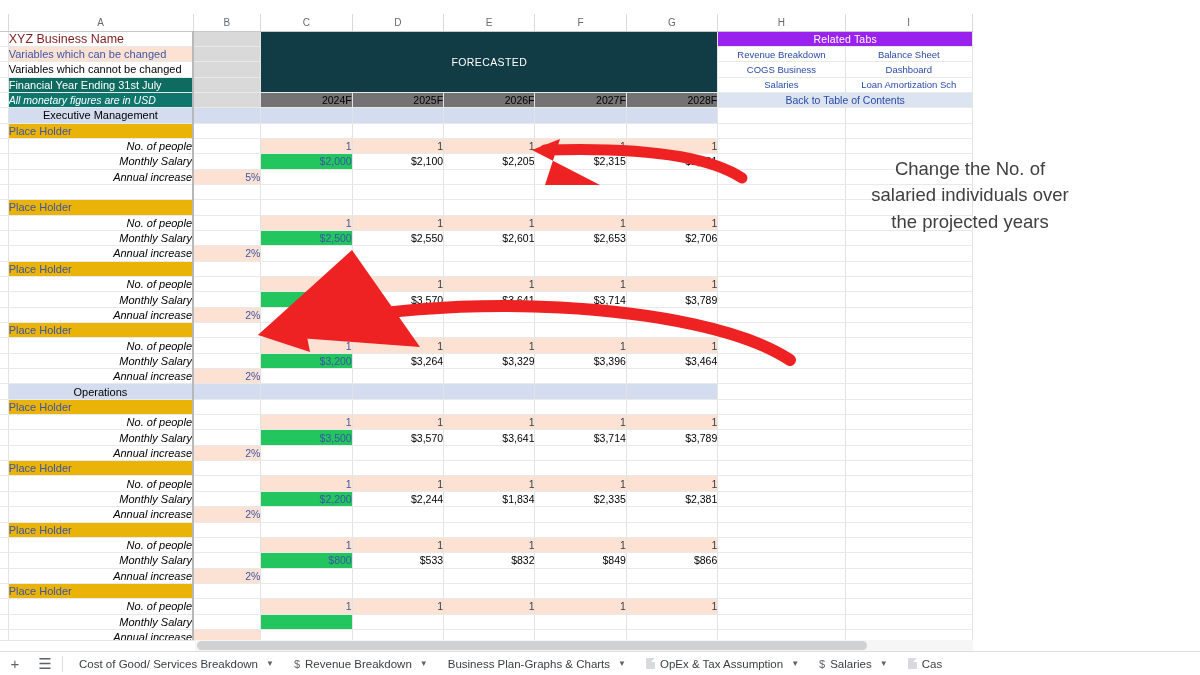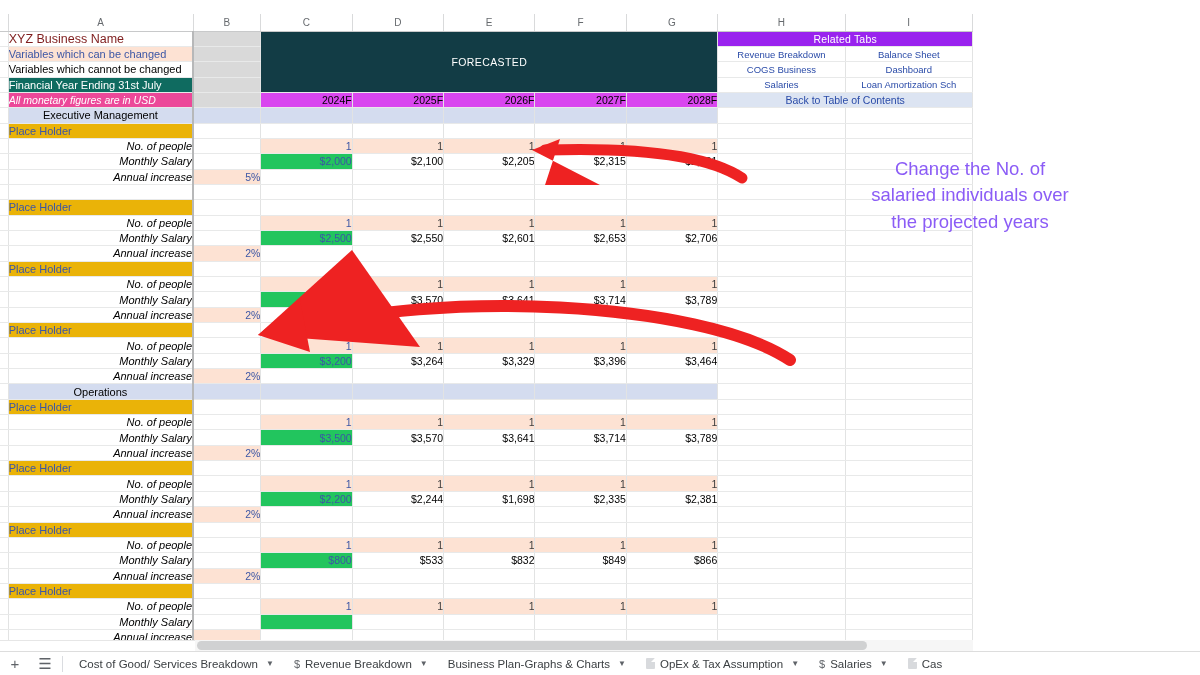--- a/index.html
+++ b/index.html
@@ -83,21 +83,21 @@
   }
   .lbl-var-nochange {
     background: #ffffff; color: #000; font-size: 11px;
     padding-left: 3px; text-align: left;
   }
   .lbl-fy {
     background: #0f6b60; color: #ffffff; font-size: 11px;
     font-weight: normal; padding-left: 3px; text-align: left;
   }
   .lbl-usd {
-    background: #ec4899; color: #ffffff; font-size: 10.5px;
+    background: #0f766e; color: #ffffff; font-size: 10.5px;
     font-style: italic; font-weight: bold; padding-left: 3px; text-align: left;
   }
   .section-hdr {
     background: #d4dcef; font-weight: bold; font-size: 11px;
     text-align: center; color: #000;
   }
   .section-blank { background: #d4dcef; }
   .placeholder {
     background: #eab308; color: #3c56a5; font-size: 11px;
     padding-left: 3px; text-align: left;
@@ -109,21 +109,21 @@
   .blankA { background: #ffffff; }
   .blankgray { background: #d9d9d9; }
   .white { background: #ffffff; }
 
   .fc-banner {
     background: #123c45; color: #ffffff; font-weight: bold;
     font-size: 10.5px; letter-spacing: .4px; text-align: center;
     vertical-align: middle;
   }
   .yr {
-    background: #d946ef; color: #000; font-weight: bold;
+    background: #737373; color: #000; font-weight: bold;
     font-size: 10.5px; text-align: right; padding-right: 6px;
   }
 
   .related-hdr {
     background: #9922ee; color: #ffffff; font-weight: bold;
     font-size: 10.5px; text-align: center; letter-spacing: .2px;
   }
   .link {
     color: #2a4ba8; font-size: 9.5px; text-align: center;
     background: #ffffff;
@@ -214,21 +214,21 @@
   
   #overlay {
     position: absolute; left: 0; top: 0;
     width: 1200px; height: 675px;
     pointer-events: none;
   }
   .anno-text {
     position: absolute;
     text-align: center;
     font-size: 18.5px;
-    color: #8b5cf6;
+    color: #404040;
     line-height: 1.42;
     font-family: "Liberation Sans", sans-serif;
   }
   #anno1 { left: 742px; top: 156px; width: 456px; }
   #anno2 { left: 772px; top: 336px; width: 428px; }
   .anno-bold { font-weight: bold; }
 
   
   .artifact {
     position: absolute; background: #cfcfcf; opacity: .55;
@@ -607,21 +607,21 @@
             <td class="num-calc">1</td>
             <td class="white"></td>
             <td class="white"></td>
           </tr>
           <tr class="">
             <td class="rowgutter"></td>
             <td class="rowlabel panedge">Monthly Salary</td>
             <td class="white"></td>
             <td class="sal-input">$2,200</td>
             <td class="sal-calc">$2,244</td>
-            <td class="sal-calc">$1,698</td>
+            <td class="sal-calc">$1,834</td>
             <td class="sal-calc">$2,335</td>
             <td class="sal-calc">$2,381</td>
             <td class="white"></td>
             <td class="white"></td>
           </tr>
           <tr class="">
             <td class="rowgutter"></td>
             <td class="rowlabel panedge">Annual increase</td>
             <td class="pct">2%</td>
             <td class="white"></td>

